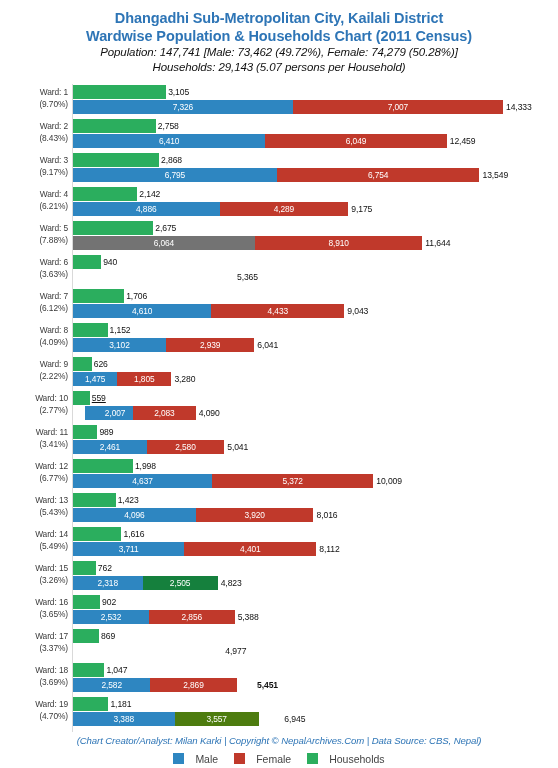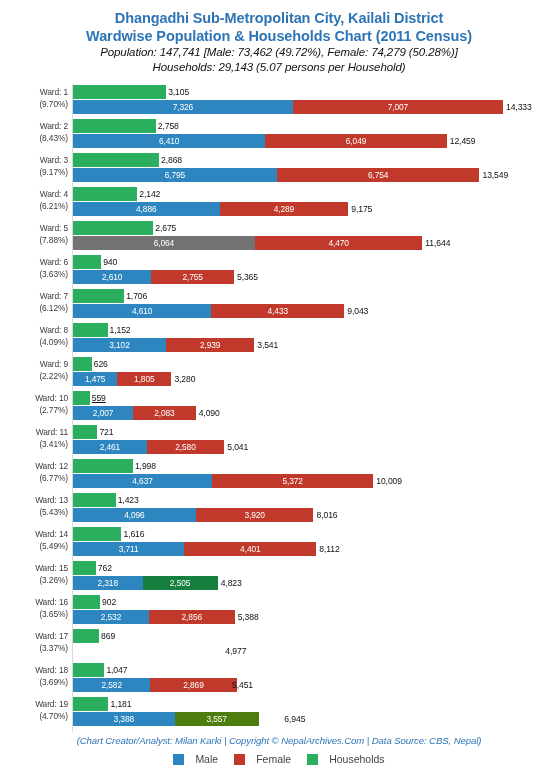--- a/index.html
+++ b/index.html
@@ -148,21 +148,21 @@
     left: 0;
     top: 753px;
     width: 558px;
     display: flex;
     justify-content: center;
     align-items: center;
     gap: 16px;
   }
   .legend-item {
     display: flex;
-    align-items: center;
+    align-items: flex-start;
     gap: 11px;
   }
   .legend-swatch {
     width: 11px;
     height: 11px;
     display: inline-block;
   }
   .legend-text {
     font-size: 10.5px;
     color: #444444;
@@ -240,37 +240,29 @@
       </div>
       <div class="ward-row" style="top: 137px;">
         <div class="ward-label"><span>Ward: 5</span><span class="pct">(7.88%)</span></div>
         <div class="bar-households" style="width: 80.2519px; background: rgb(43, 174, 94);"></div>
         <div class="hh-val" style="left: 155.252px;">2,675</div>
         <div class="bar-stack" style="width: 349.328px;">
           <div class="seg seg-male" style="width: 181.924px; background: #737373;">
             <span class="seg-val">6,064</span>
           </div>
           <div class="seg seg-female" style="left: 181.924px; width: 167.404px; background: rgb(192, 57, 43);">
-            <span class="seg-val">4,470</span>
+            <span class="seg-val">8,910</span>
           </div>
         </div>
         <div class="total-val" style="left: 425.328px;">11,644</div>
       </div>
       <div class="ward-row" style="top: 171px;">
         <div class="ward-label"><span>Ward: 6</span><span class="pct">(3.63%)</span></div>
         <div class="bar-households" style="width: 28.2007px; background: rgb(43, 174, 94);"></div>
         <div class="hh-val" style="left: 103.201px;">940</div>
-        <div class="bar-stack" style="width: 160.954px;">
-          <div class="seg seg-male" style="width: 78.3018px; background: rgb(46, 134, 193);">
-            <span class="seg-val">2,610</span>
-          </div>
-          <div class="seg seg-female" style="left: 78.3018px; width: 82.6519px; background: rgb(192, 57, 43);">
-            <span class="seg-val">2,755</span>
-          </div>
-        </div>
         <div class="total-val" style="left: 236.954px;">5,365</div>
       </div>
       <div class="ward-row" style="top: 205px;">
         <div class="ward-label"><span>Ward: 7</span><span class="pct">(6.12%)</span></div>
         <div class="bar-households" style="width: 51.1812px; background: rgb(43, 174, 94);"></div>
         <div class="hh-val" style="left: 126.181px;">1,706</div>
         <div class="bar-stack" style="width: 271.296px;">
           <div class="seg seg-male" style="width: 138.303px; background: rgb(46, 134, 193);">
             <span class="seg-val">4,610</span>
           </div>
@@ -285,54 +277,54 @@
         <div class="bar-households" style="width: 34.5608px; background: rgb(43, 174, 94);"></div>
         <div class="hh-val" style="left: 109.561px;">1,152</div>
         <div class="bar-stack" style="width: 181.234px;">
           <div class="seg seg-male" style="width: 93.0622px; background: rgb(46, 134, 193);">
             <span class="seg-val">3,102</span>
           </div>
           <div class="seg seg-female" style="left: 93.0622px; width: 88.1721px; background: rgb(192, 57, 43);">
             <span class="seg-val">2,939</span>
           </div>
         </div>
-        <div class="total-val" style="left: 257.234px;">3,541</div>
+        <div class="total-val" style="left: 257.234px;">6,041</div>
       </div>
       <div class="ward-row" style="top: 273px;">
         <div class="ward-label"><span>Ward: 9</span><span class="pct">(2.22%)</span></div>
         <div class="bar-households" style="width: 18.7804px; background: rgb(43, 174, 94);"></div>
         <div class="hh-val" style="left: 93.7804px;">626</div>
         <div class="bar-stack" style="width: 98.4023px;">
           <div class="seg seg-male" style="width: 44.251px; background: rgb(46, 134, 193);">
             <span class="seg-val">1,475</span>
           </div>
           <div class="seg seg-female" style="left: 44.251px; width: 54.1513px; background: rgb(192, 57, 43);">
             <span class="seg-val">1,805</span>
           </div>
         </div>
         <div class="total-val" style="left: 174.402px;">3,280</div>
       </div>
       <div class="ward-row" style="top: 307px;">
         <div class="ward-label"><span>Ward: 10</span><span class="pct">(2.77%)</span></div>
         <div class="bar-households" style="width: 16.7704px; background: rgb(43, 174, 94);"></div>
         <div class="hh-val" style="left: 91.7704px; text-decoration: underline;">559</div>
         <div class="bar-stack" style="width: 122.703px;">
-          <div class="seg seg-male" style="width: 60.2114px; background: rgb(46, 134, 193);">
+          <div class="seg seg-male" style="width: 60.2114px; background: rgb(46, 134, 193); margin-left: 12px;">
             <span class="seg-val">2,007</span>
           </div>
           <div class="seg seg-female" style="left: 60.2114px; width: 62.4915px; background: rgb(192, 57, 43);">
             <span class="seg-val">2,083</span>
           </div>
         </div>
         <div class="total-val" style="left: 198.703px;">4,090</div>
       </div>
       <div class="ward-row" style="top: 341px;">
         <div class="ward-label"><span>Ward: 11</span><span class="pct">(3.41%)</span></div>
         <div class="bar-households" style="width: 24.4206px; background: rgb(43, 174, 94);"></div>
-        <div class="hh-val" style="left: 99.4206px;">721</div>
+        <div class="hh-val" style="left: 99.4206px;">989</div>
         <div class="bar-stack" style="width: 151.234px;">
           <div class="seg seg-male" style="width: 73.8317px; background: rgb(46, 134, 193);">
             <span class="seg-val">2,461</span>
           </div>
           <div class="seg seg-female" style="left: 73.8317px; width: 77.4018px; background: rgb(192, 57, 43);">
             <span class="seg-val">2,580</span>
           </div>
         </div>
         <div class="total-val" style="left: 227.234px;">5,041</div>
       </div>
@@ -417,21 +409,21 @@
         <div class="bar-households" style="width: 31.4107px; background: rgb(43, 174, 94);"></div>
         <div class="hh-val" style="left: 106.411px;">1,047</div>
         <div class="bar-stack" style="width: 163.534px;">
           <div class="seg seg-male" style="width: 77.4618px; background: rgb(46, 134, 193);">
             <span class="seg-val">2,582</span>
           </div>
           <div class="seg seg-female" style="left: 77.4618px; width: 86.072px; background: rgb(192, 57, 43);">
             <span class="seg-val">2,869</span>
           </div>
         </div>
-        <div class="total-val" style="left: 232px;">5,451</div>
+        <div class="total-val" style="left: 257px; font-weight: bold;">5,451</div>
       </div>
       <div class="ward-row" style="top: 613px;">
         <div class="ward-label"><span>Ward: 19</span><span class="pct">(4.70%)</span></div>
         <div class="bar-households" style="width: 35.4308px; background: rgb(43, 174, 94);"></div>
         <div class="hh-val" style="left: 110.431px;">1,181</div>
         <div class="bar-stack" style="width: 208.355px;">
           <div class="seg seg-male" style="width: 101.642px; background: rgb(46, 134, 193);">
             <span class="seg-val">3,388</span>
           </div>
           <div class="seg seg-female" style="left: 101.642px; width: 84px; background: #4d7c0f;">

